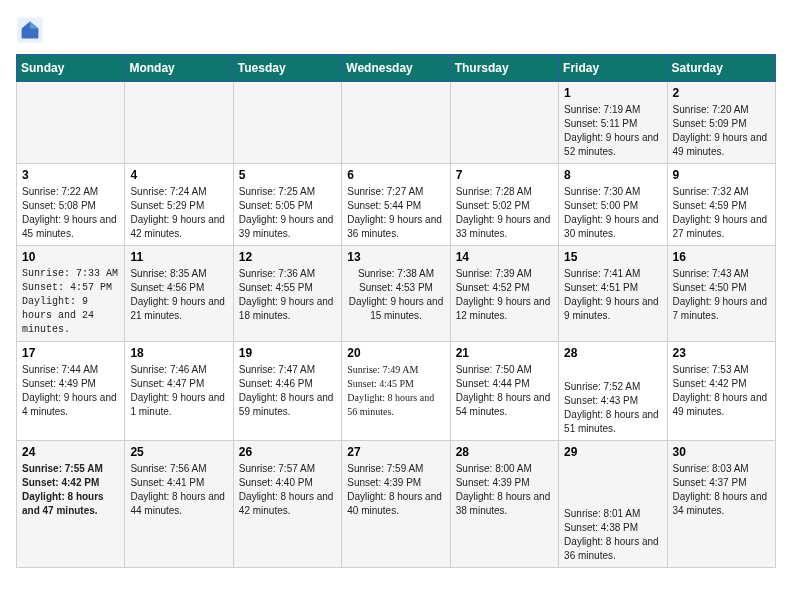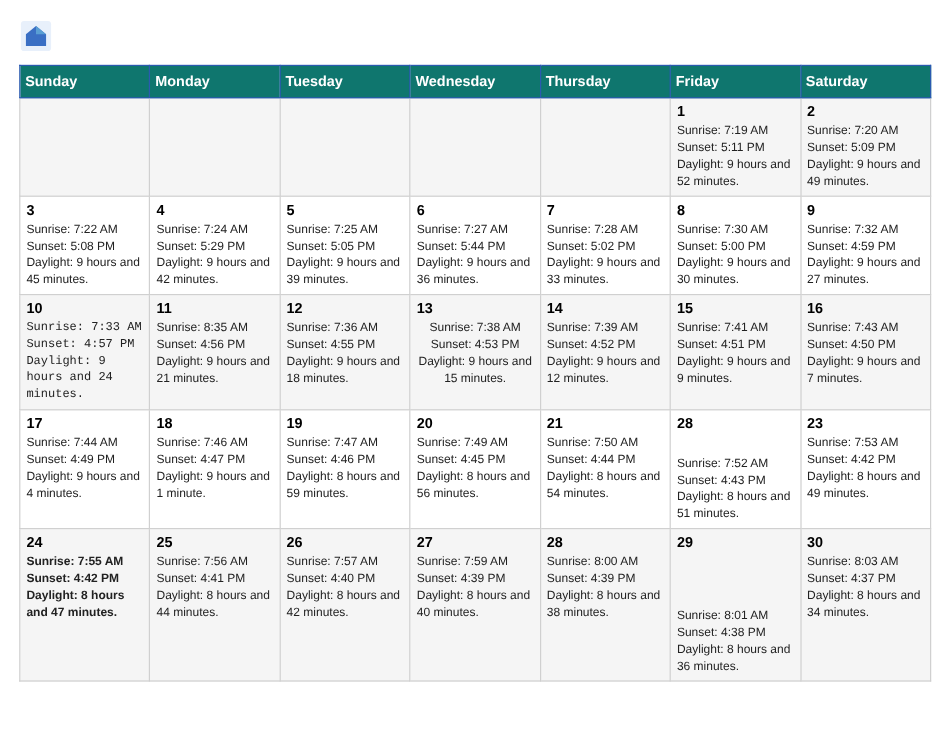--- a/index.html
+++ b/index.html
@@ -247,21 +247,21 @@
 Daylight: 9 hours and 1 minute.</div>
         </td>
         <td>
           <span class="day-num">19</span>
           <div class="day-info" style="white-space: pre-line;">Sunrise: 7:47 AM
 Sunset: 4:46 PM
 Daylight: 8 hours and 59 minutes.</div>
         </td>
         <td>
           <span class="day-num">20</span>
-          <div class="day-info" style="white-space: pre-line;">Sunrise: 7:49 AM
+          <div class="day-info" style="white-space: pre-line; font-family: Liberation Serif, serif;">Sunrise: 7:49 AM
 Sunset: 4:45 PM
 Daylight: 8 hours and 56 minutes.</div>
         </td>
         <td>
           <span class="day-num">21</span>
           <div class="day-info" style="white-space: pre-line;">Sunrise: 7:50 AM
 Sunset: 4:44 PM
 Daylight: 8 hours and 54 minutes.</div>
         </td>
         <td>

